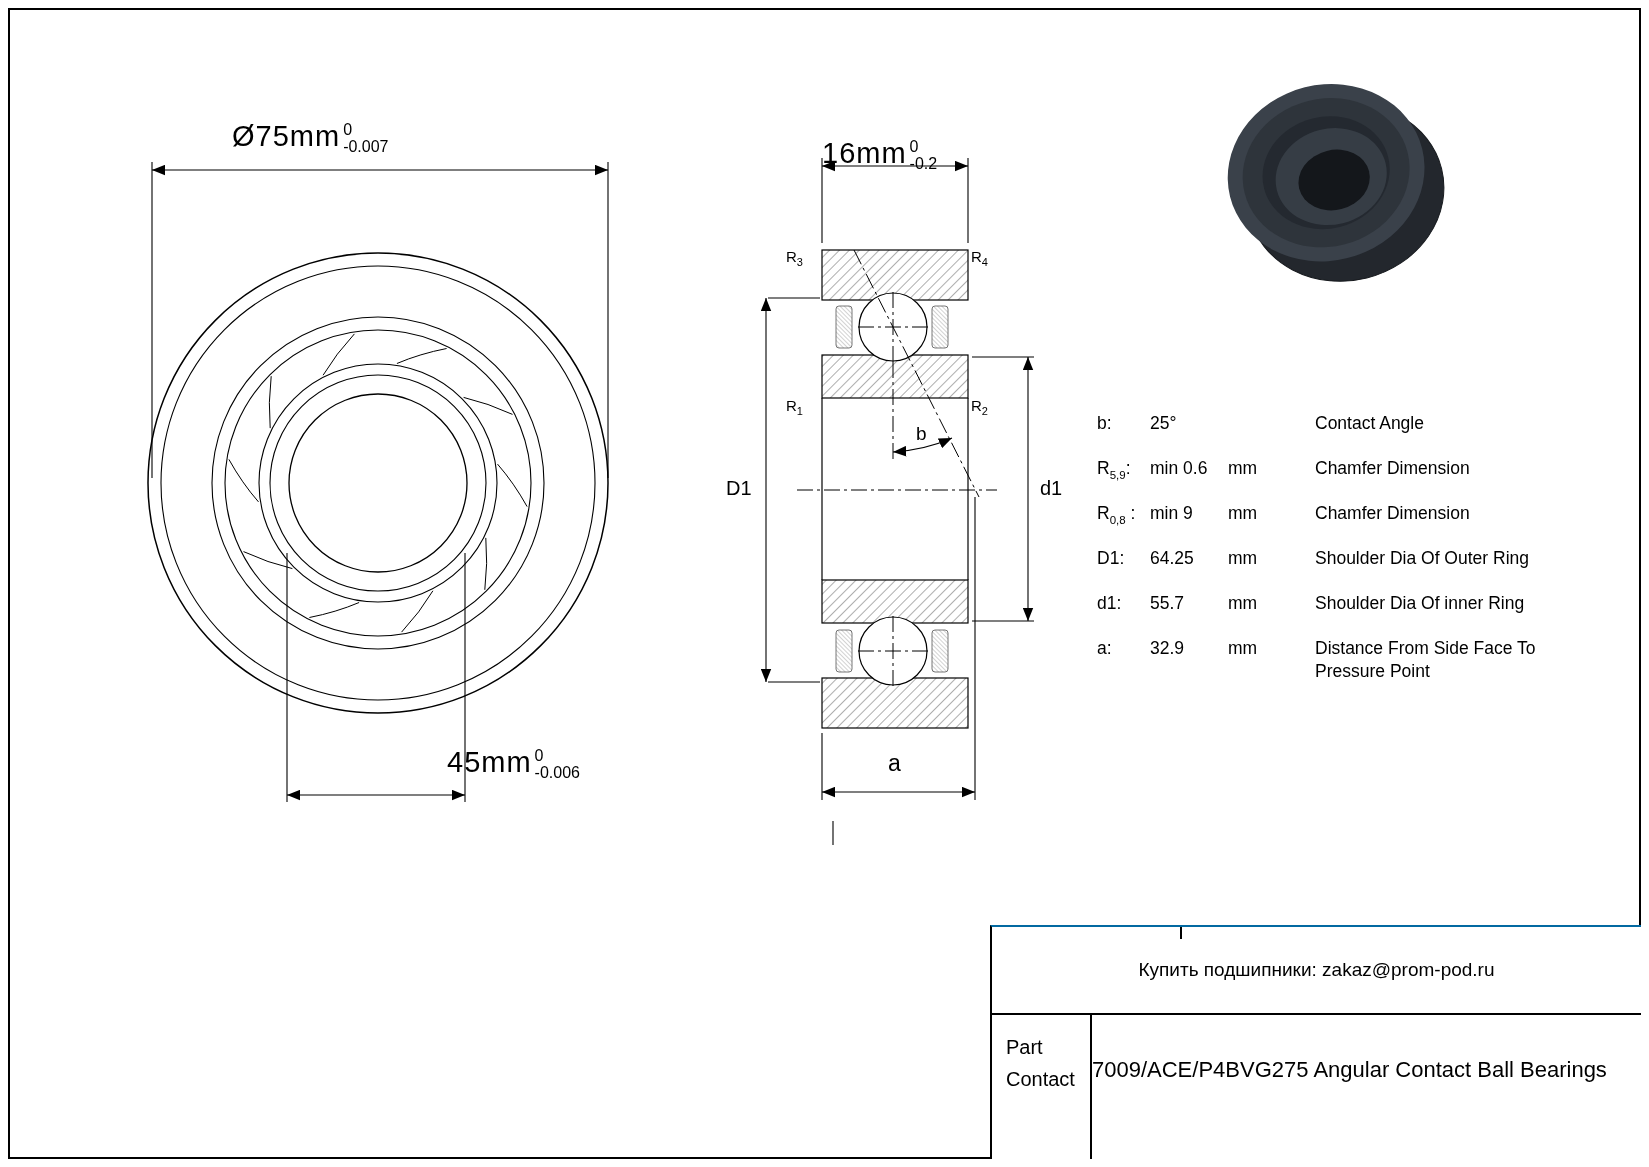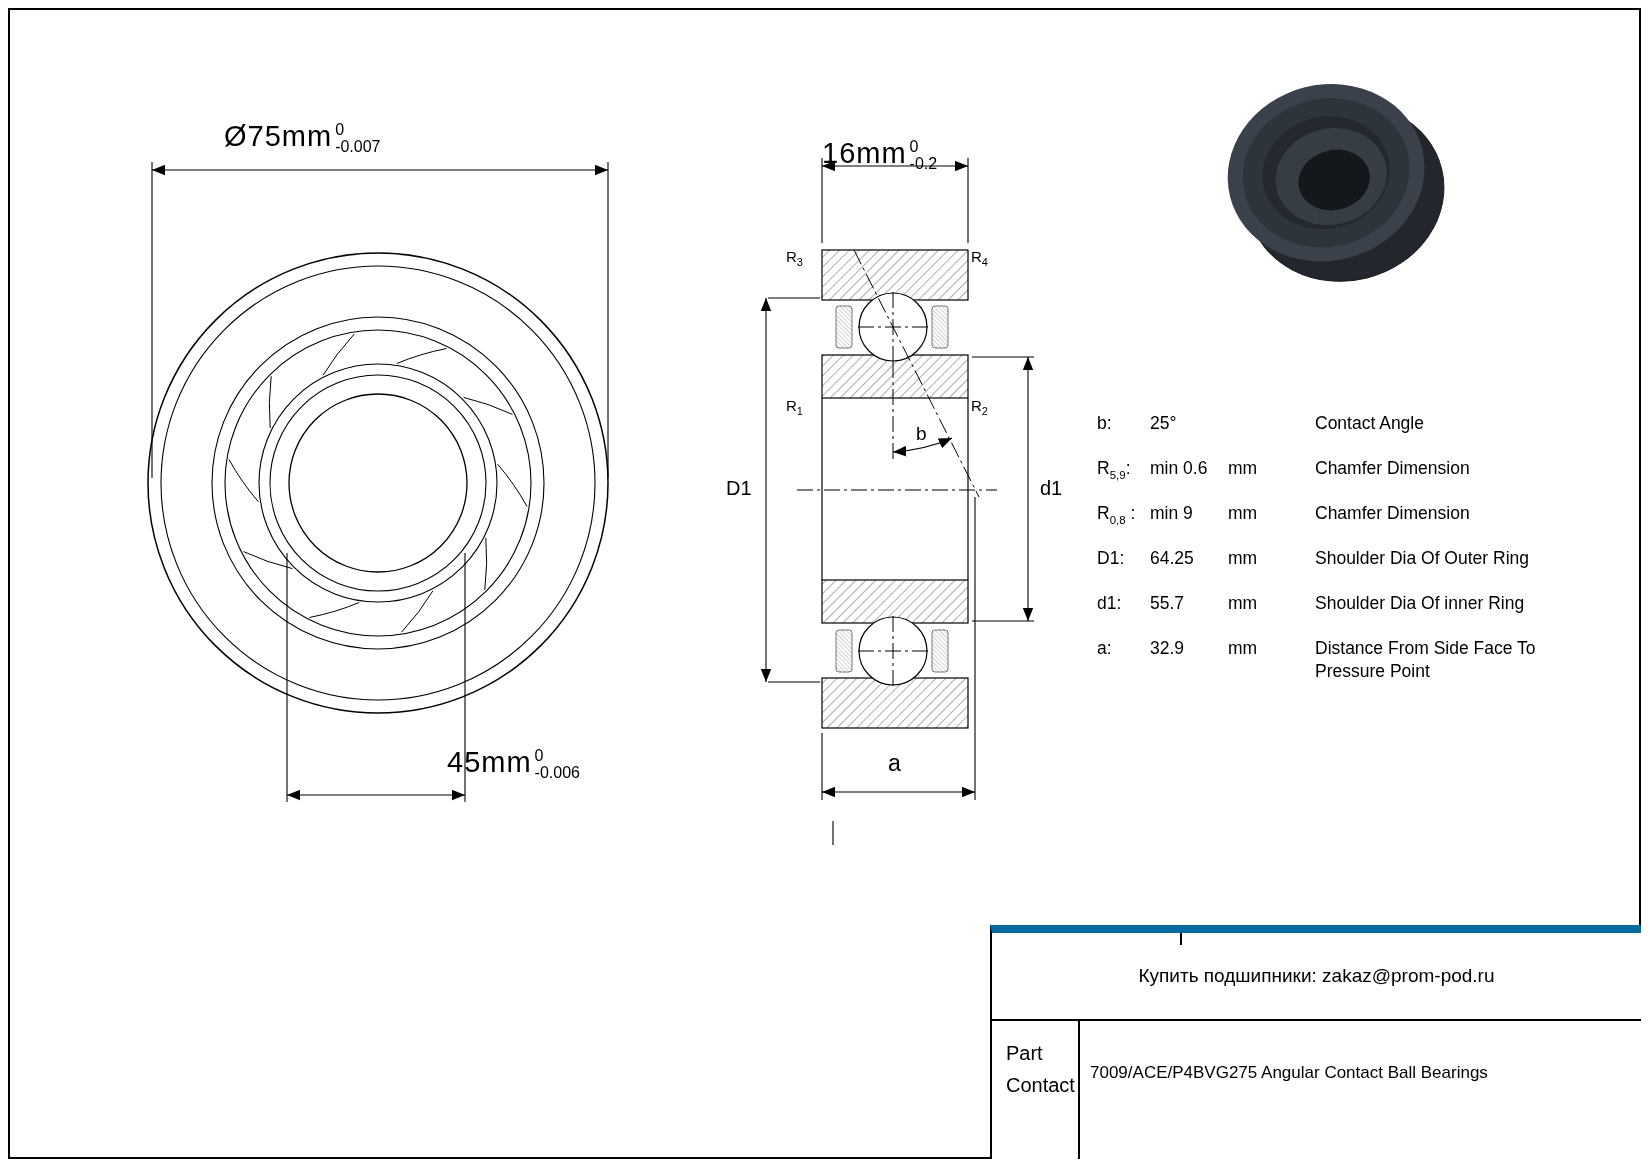--- a/index.html
+++ b/index.html
@@ -17,26 +17,26 @@
   .r-right{width:32px;text-align:left}
 
   .axis-label{position:absolute;font-size:20px;line-height:1}
   .axis-small{font-size:19px}
   .axis-a{font-size:23px}
 
   .spec-table{position:absolute;left:1097px;top:412px;font-size:17.5px;line-height:1.3}
   .spec-row{display:grid;grid-template-columns:53px 78px 87px 260px;min-height:45px;align-items:start}
   .spec-param sub{font-size:11.5px}
 
-  .title-block{position:absolute;left:990px;top:925px;width:651px;height:234px;border-left:2px solid #000;border-top:8px solid #0369a1;display:flex;flex-direction:column;background:#fff}
+  .title-block{position:absolute;left:990px;top:925px;width:651px;height:234px;border-left:2px solid #000;border-top:2px solid #0369a1;display:flex;flex-direction:column;background:#fff}
   .tb-top{height:88px;border-bottom:2px solid #000;display:flex;align-items:center;justify-content:center;font-size:19px;position:relative}
   .tb-tick{position:absolute;left:188px;top:0;width:2px;height:12px;background:#000}
   .tb-bottom{flex:1;display:flex}
-  .tb-part-label{width:88px;border-right:2px solid #000;font-size:20px;padding:16px 16px 0 14px;line-height:1.6}
-  .tb-part-number{flex:1;font-size:17px;padding:42px 0 0 10px}
+  .tb-part-label{width:100px;border-right:2px solid #000;font-size:20px;padding:16px 16px 0 14px;line-height:1.6}
+  .tb-part-number{flex:1;font-size:22px;padding:42px 0 0 0}
 </style>
 </head>
 <body>
 
 <div class="page-border"></div>
 
 <svg class="drawing" width="1649" height="1167" viewBox="0 0 1649 1167">
   <defs>
     <marker id="arr" viewBox="0 0 10 8" refX="10" refY="4" markerWidth="12" markerHeight="10" orient="auto-start-reverse">
       <path d="M0,0 L10,4 L0,8 z" fill="#000"></path>
@@ -129,21 +129,21 @@
   <g transform="rotate(-14 1330 180)">
     <ellipse cx="1342" cy="196" rx="99" ry="88" fill="#23272d" stroke="#171a1e" stroke-width="1"></ellipse>
     <ellipse cx="1328" cy="172" rx="99" ry="88" fill="#3a414a"></ellipse>
     <ellipse cx="1328" cy="172" rx="84" ry="74" fill="#2e343b"></ellipse>
     <ellipse cx="1328" cy="172" rx="64" ry="56" fill="#242930"></ellipse>
     <ellipse cx="1332" cy="177" rx="56" ry="48" fill="#363d45"></ellipse>
     <ellipse cx="1334" cy="181" rx="36" ry="30" fill="#14171b"></ellipse>
   </g>
 </svg>
 
-<div class="dim-label" style="left:224px;top:122px">
+<div class="dim-label" style="left:232px;top:122px">
   <span class="dim-main">Ø75mm</span>
   <span class="dim-tol">
     <span>0</span>
     <span>-0.007</span>
   </span>
 </div>
 
 <div class="dim-label" style="left:447px;top:748px">
   <span class="dim-main">45mm</span>
   <span class="dim-tol">

